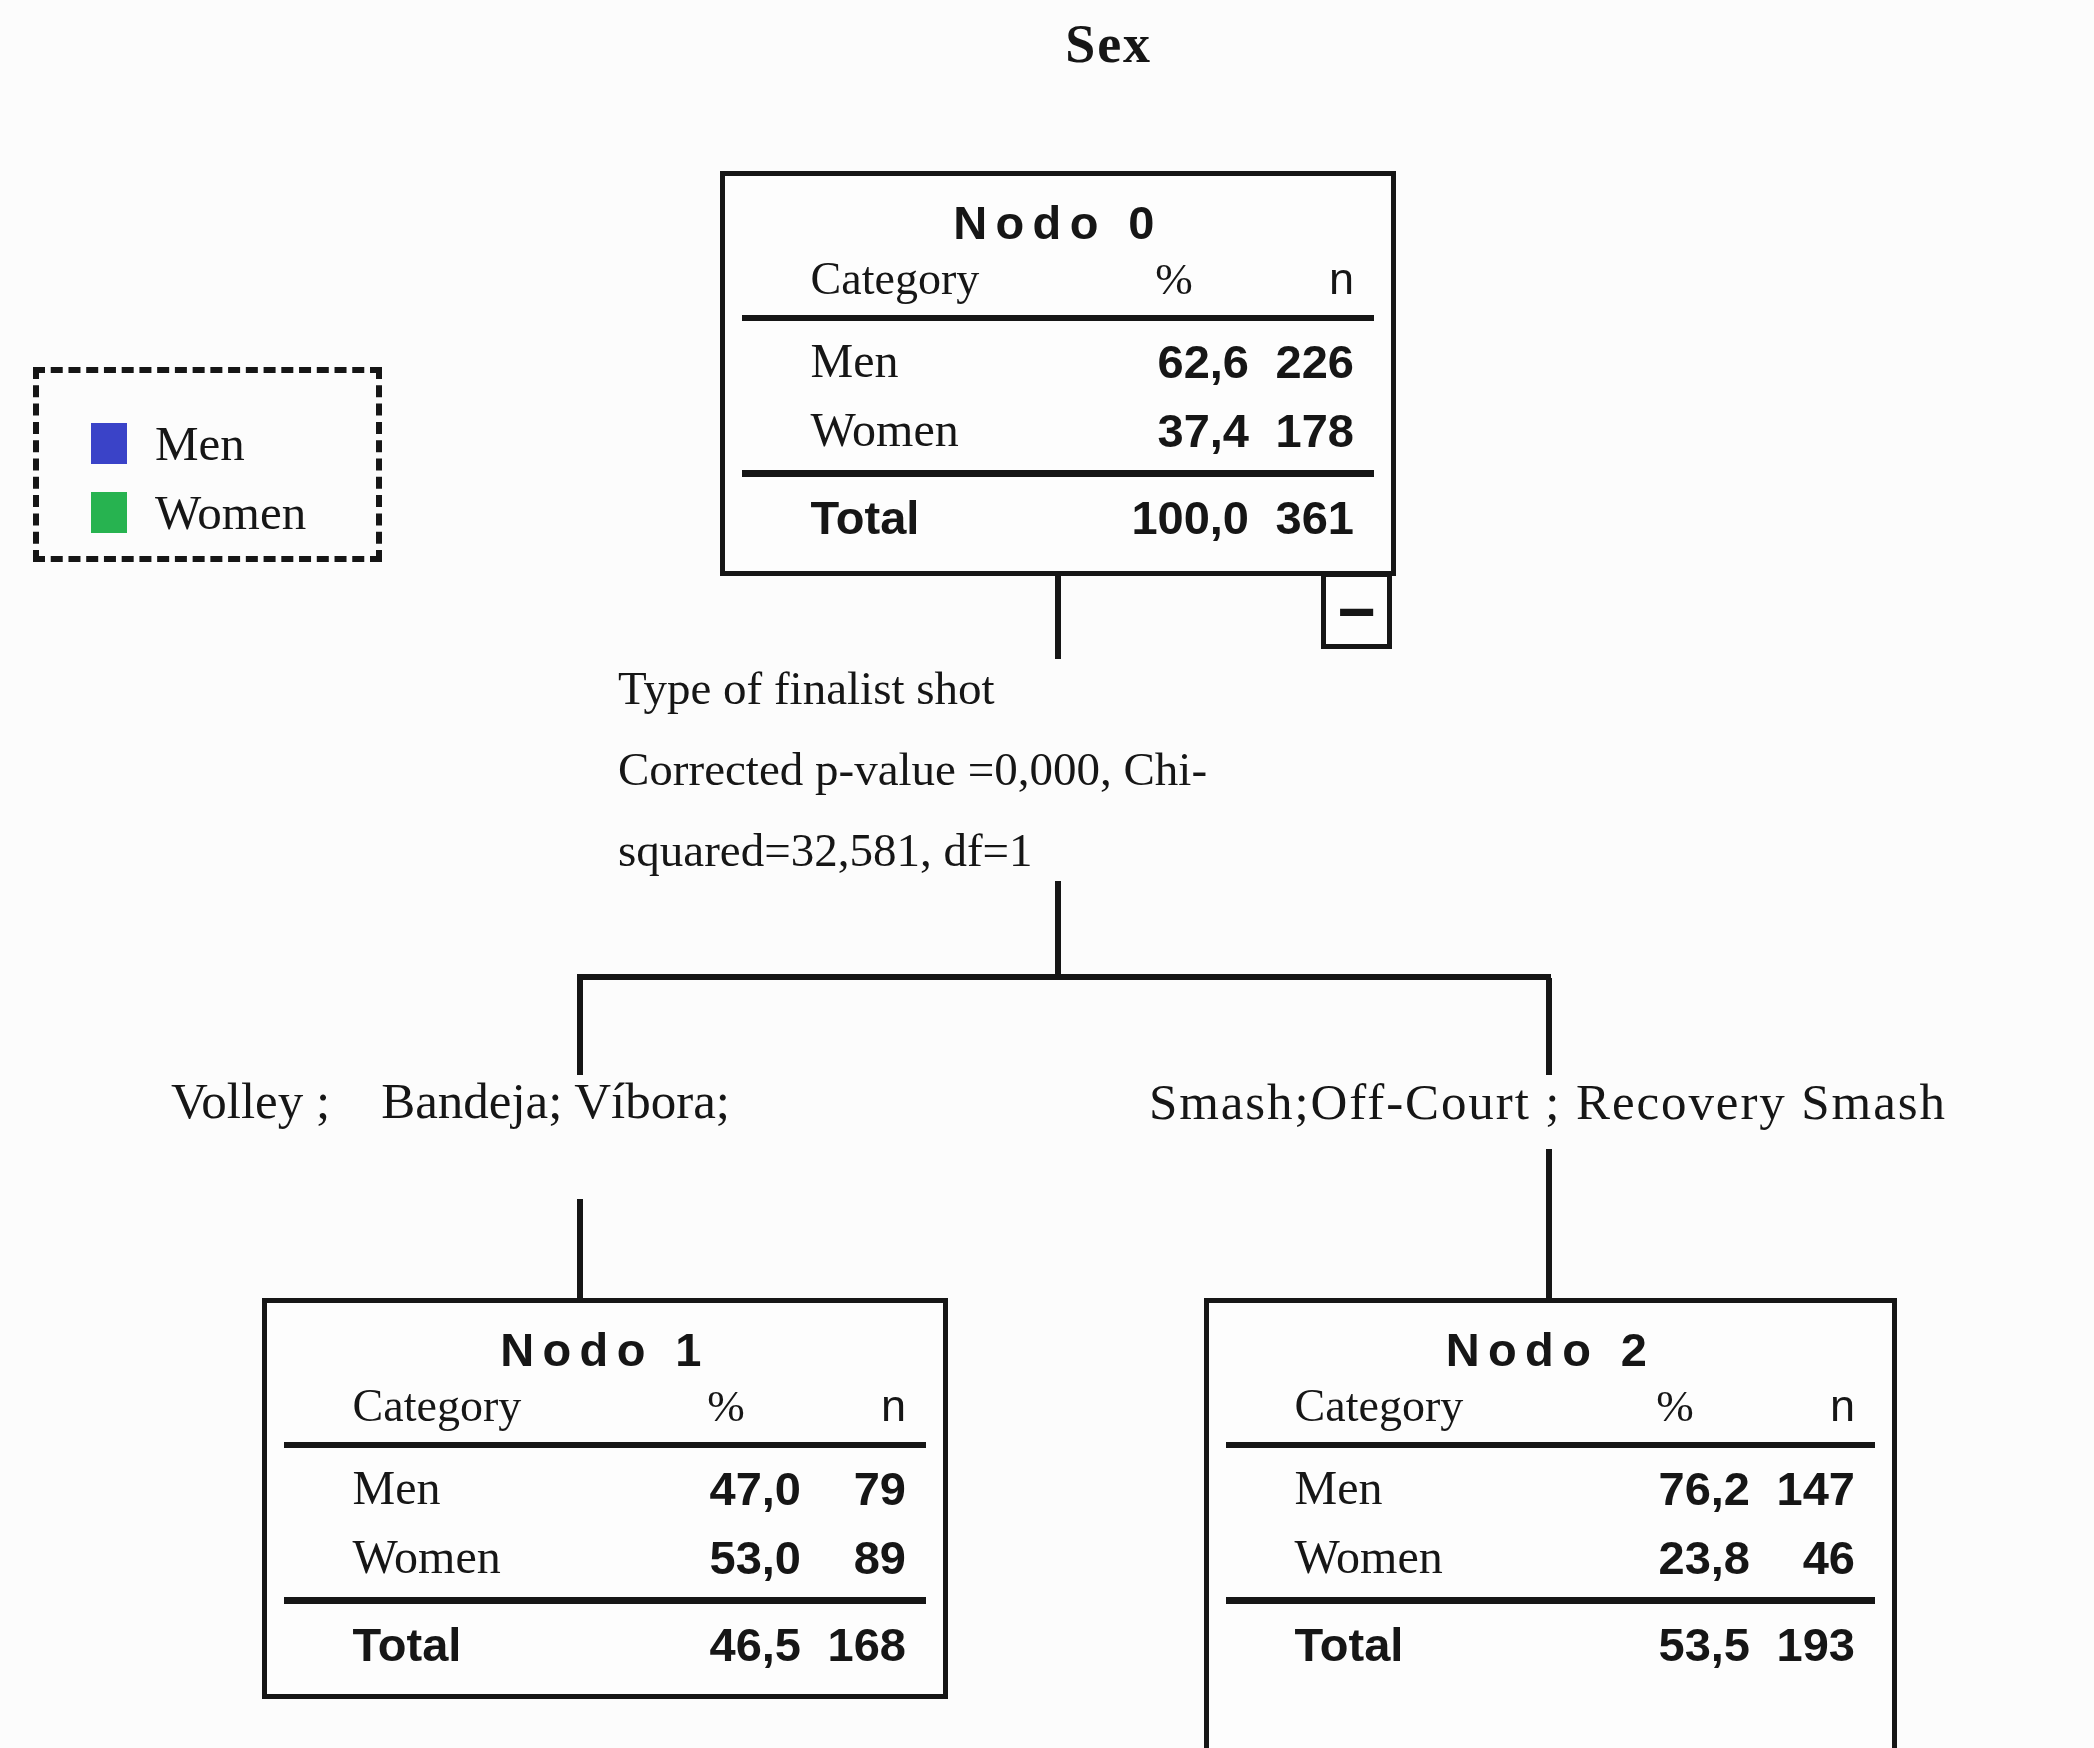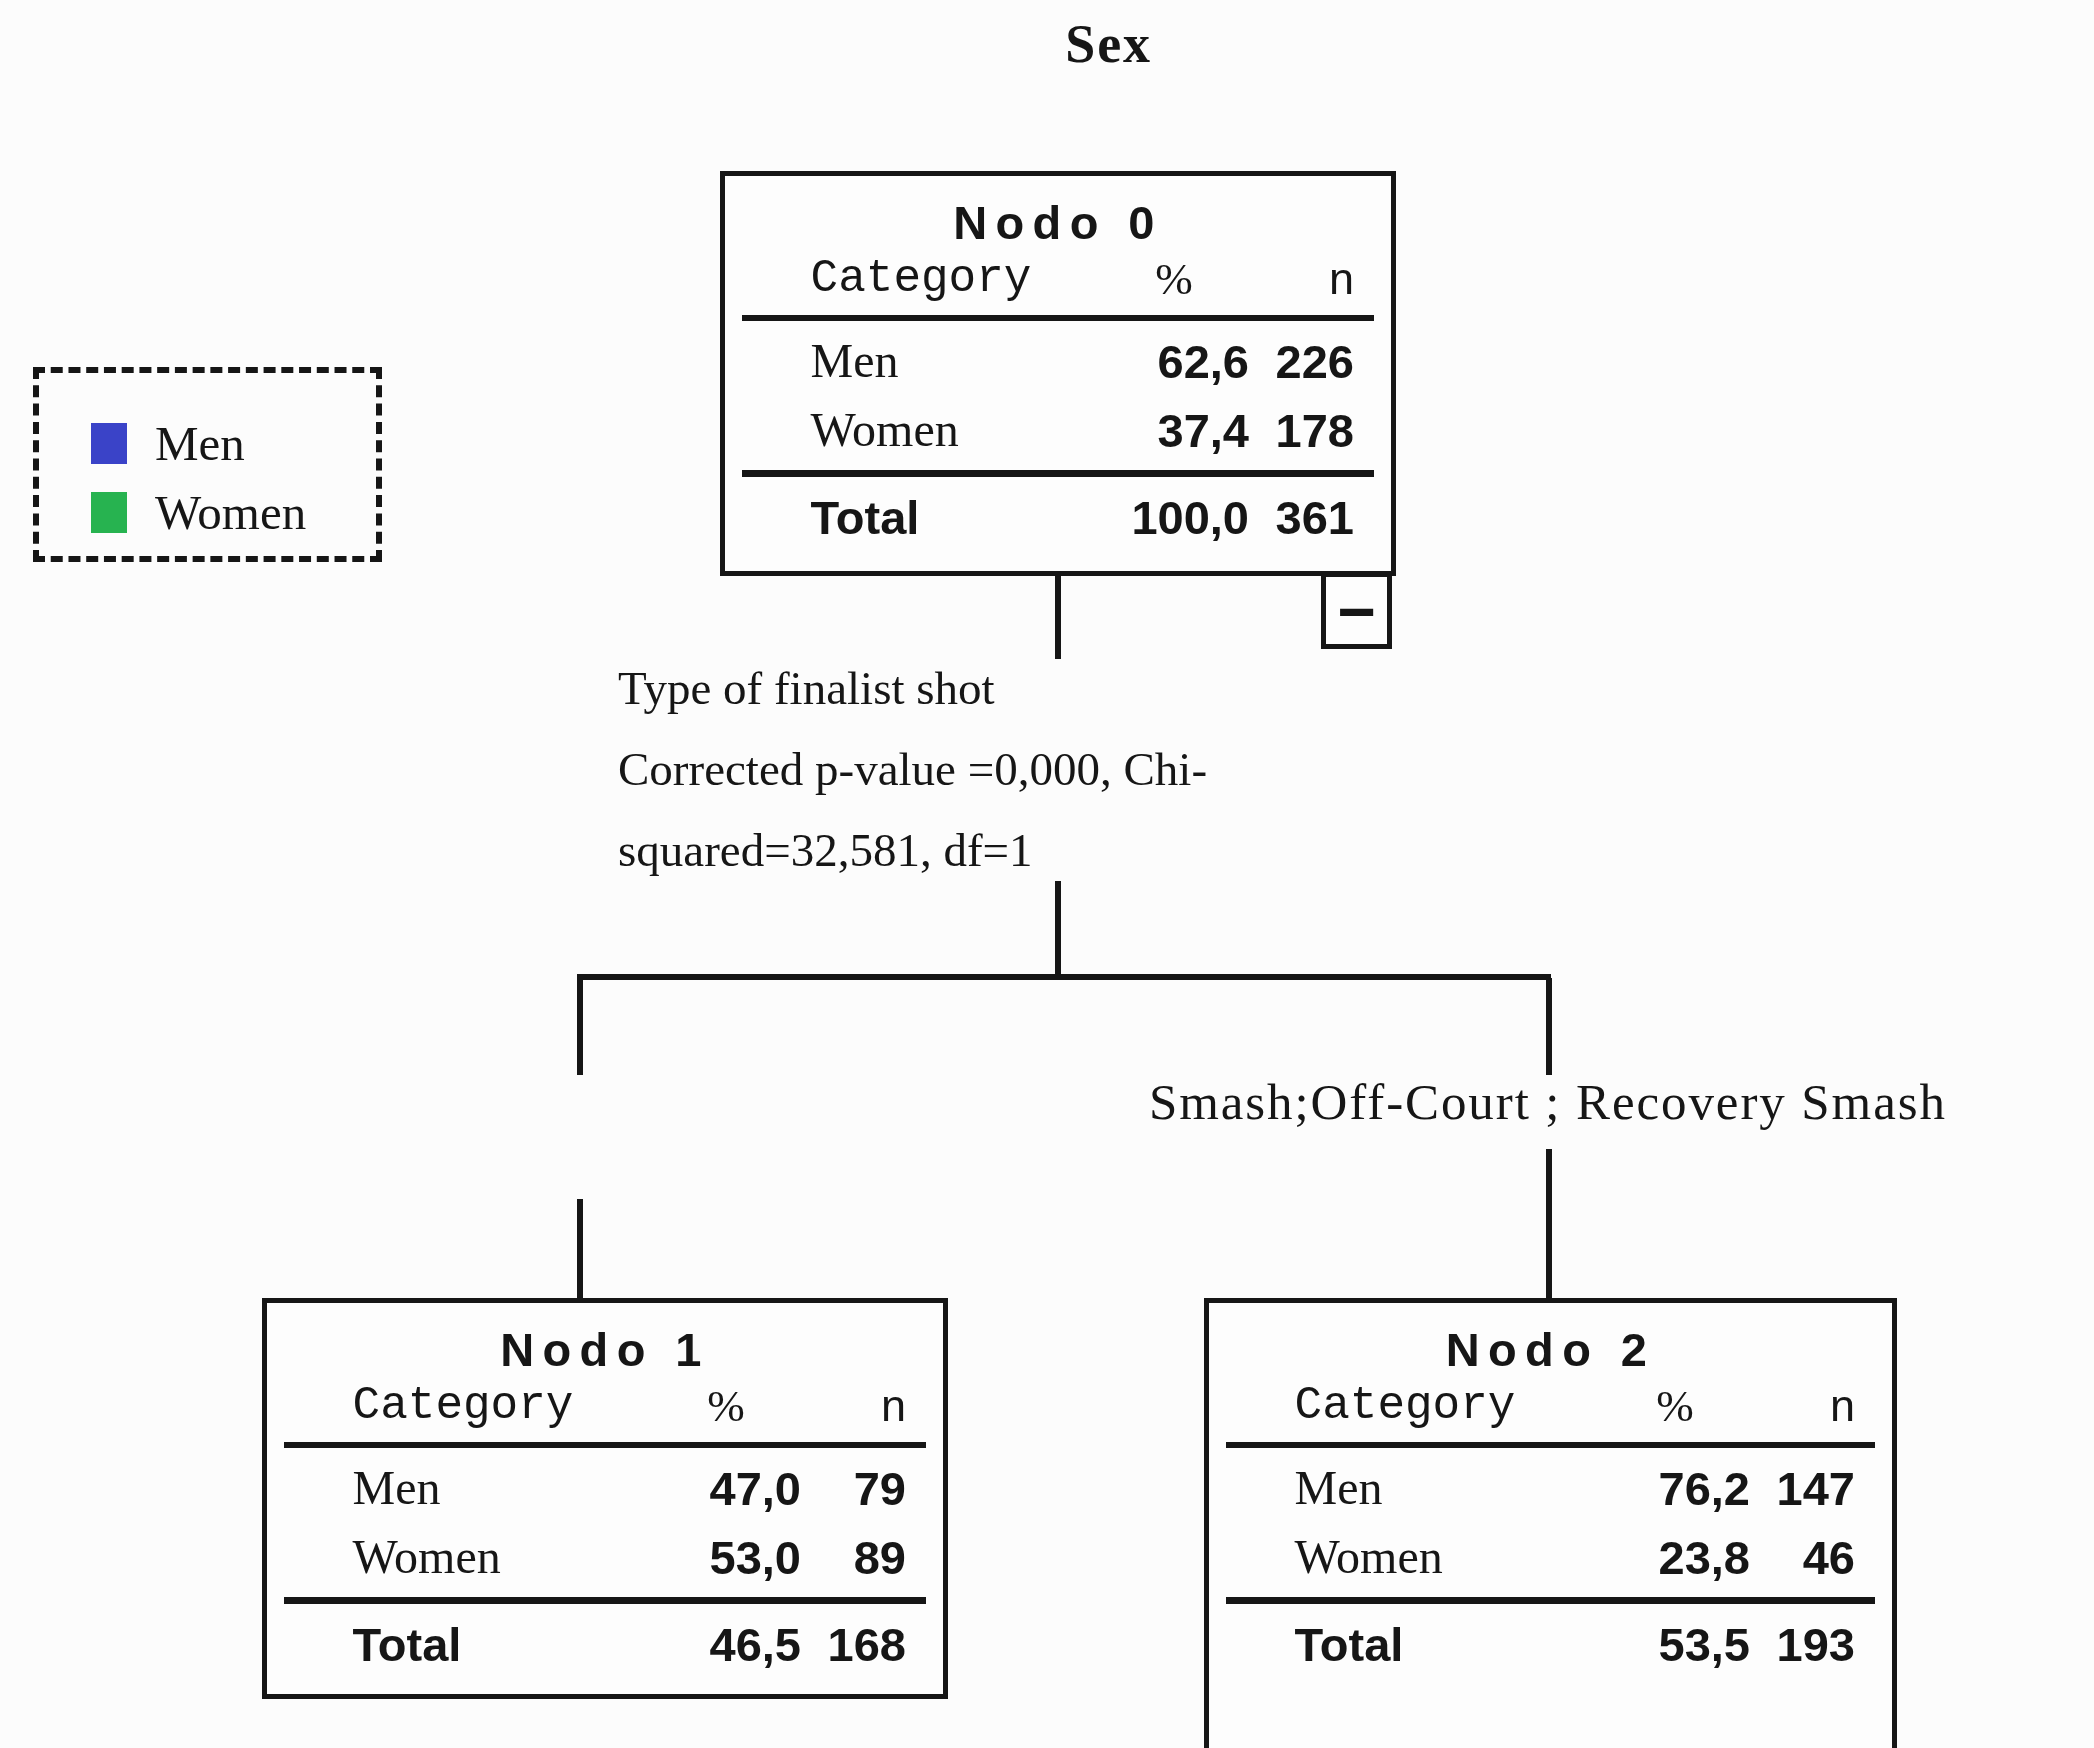--- a/index.html
+++ b/index.html
@@ -47,21 +47,21 @@
   .nrow {
     display:flex; align-items:center;
     padding-left:26px; padding-right:37px;
     height:69px;
   }
   .nrow.header { height:60px; }
   .swatch-cell { width:39px; flex:none; }
   .swatch { width:36px; height:43px; }
   .hidden-swatch { visibility:hidden; }
   .cat { flex:1; margin-left:20.6px; font-size:48px; line-height:1; }
-  .header .cat { font-size:46px;font-family:Liberation Mono, monospace; }
+  .header .cat { font-size:46px; }
   .pct { width:150px; text-align:right;
          font:bold 47px "Liberation Sans","DejaVu Sans",sans-serif; }
   .ncol { width:105px; text-align:right;
          font:bold 47px "Liberation Sans","DejaVu Sans",sans-serif; }
   .header .pct { font:normal 45px "Liberation Serif","DejaVu Serif",serif; text-align:center; }
   .header .ncol { font:normal 45px "Liberation Sans","DejaVu Sans",sans-serif; }
   .rule { height:6.6px; background:#161616; margin:5.6px 17px; }
   .total-label { font:bold 47px "Liberation Sans","DejaVu Sans",sans-serif; }
 
   
@@ -150,20 +150,21 @@
 
   <div class="vline" style="left:1055px; top:881px; height:97px;"></div>
   <div class="hline" style="left:577px; top:974px; width:974px;"></div>
 
   <div class="vline" style="left:577px; top:978px; height:97px;"></div>
   <div class="vline" style="left:577px; top:1199px; height:101px;"></div>
 
   <div class="vline" style="left:1546px; top:978px; height:97px;"></div>
   <div class="vline" style="left:1546px; top:1149px; height:152px;"></div>
 
+  <div class="branch-label" style="left:171px; top:1076px;">Volley ;    Bandeja; Víbora;</div>
   <div class="branch-label" style="left:1149px; top:1077px; letter-spacing:1.9px;">Smash;Off-Court ; Recovery Smash</div>
 
   <div class="node" style="left:242px; top:1298px; width:686px; height:401px;margin-left:20px;">
     <div class="node-title">Nodo 1</div>
     <div class="nrow header">
       <span class="swatch-cell hidden-swatch"></span>
       <span class="cat">Category</span>
       <span class="pct">%</span>
       <span class="ncol">n</span>
     </div>

